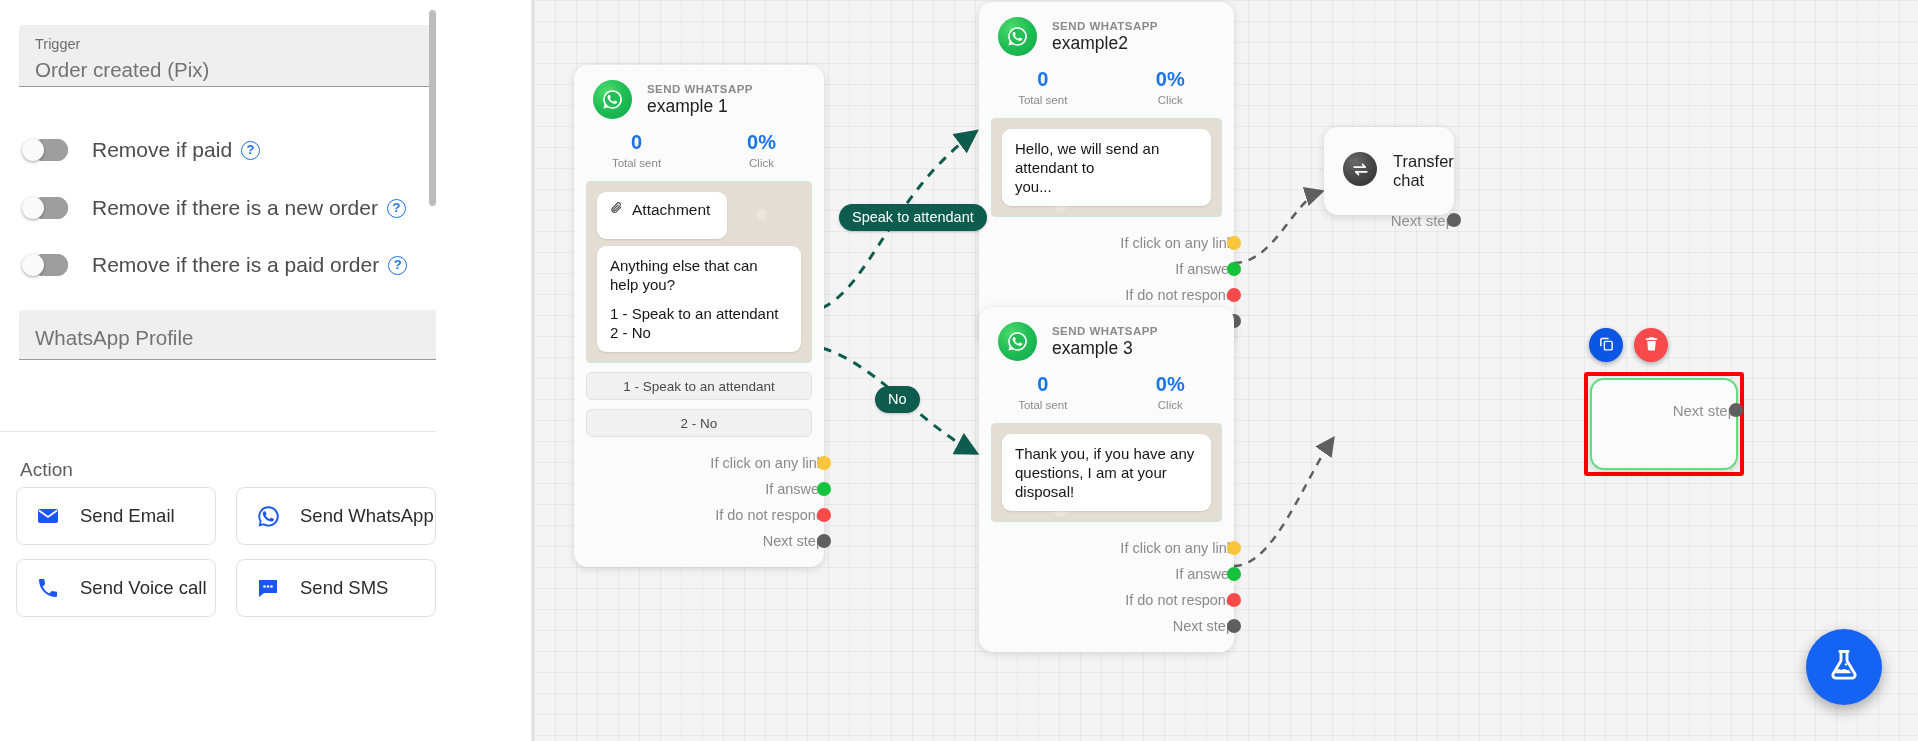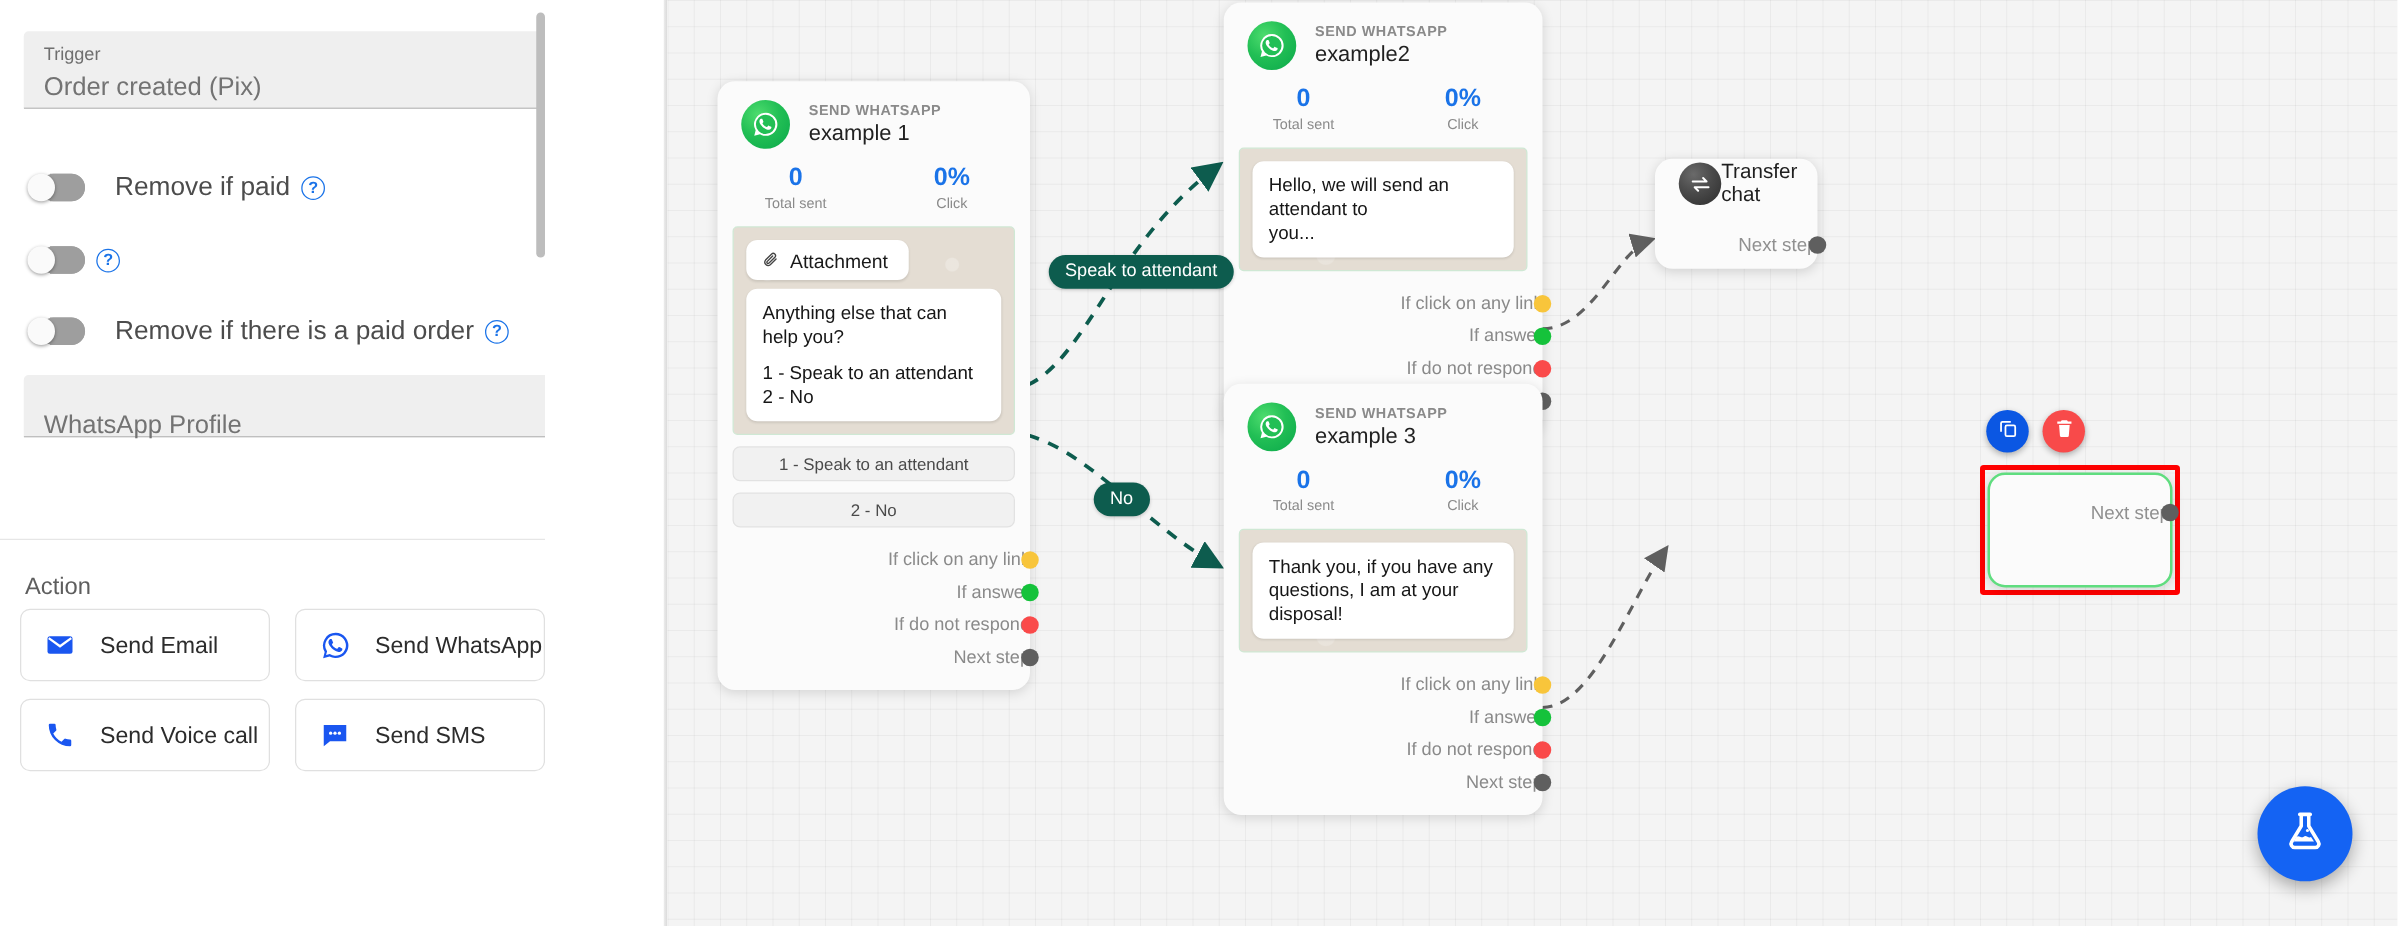--- a/index.html
+++ b/index.html
@@ -56,22 +56,22 @@
     position: absolute; right: 16px; width: 0; height: 0;
     border-left: 8px solid transparent;
     border-right: 8px solid transparent;
     border-top: 9px solid #5f5f5f;
   }
 
   #trigger-select { left: 19px; top: 25px; width: 478px; height: 62px; }
   #trigger-select .caret { top: 25px; }
 
   #profile-select {
-    left: 19px; top: 300px; width: 478px; height: 50px;
-    padding-top: 24px;
+    left: 19px; top: 310px; width: 478px; height: 50px;
+    padding-top: 12px;
   }
   #profile-select .val { font-size: 20.5px; }
   #profile-select .caret { top: 20px; }
 
   .toggle-row {
     position: absolute; left: 22px; display: flex; align-items: center;
     height: 30px;
   }
   .toggle-row .switch {
     position: relative; width: 46px; height: 22px;
@@ -168,21 +168,21 @@
     padding: 10px;
   }
   .bubble {
     background: #fff; border-radius: 9px; padding: 10px 13px;
     font-size: 15px; color: #161616; line-height: 19px;
     box-shadow: 0 1px 2px rgba(0,0,0,.10);
   }
   .bubble .blank { display: block; height: 10px; }
   .attach-chip {
     display: inline-flex; align-items: center; gap: 9px;
-    background: #fff; border-radius: 9px; padding: 8px 17px 4px 13px;
+    background: #fff; border-radius: 9px; padding: 8px 17px 20px 13px;
     font-size: 15.5px; color: #1a1a1a; margin-bottom: 7px;
     box-shadow: 0 1px 2px rgba(0,0,0,.10);
   }
 
   .opt-btn {
     margin: 9px 12px 0 12px; height: 28px;
     background: #f1f1f1; border: 1px solid #e2e2e2; border-radius: 6px;
     display: flex; align-items: center; justify-content: center;
     font-size: 13.5px; color: #4a4a4a;
   }
@@ -196,21 +196,21 @@
   .out-row .ol { font-size: 14.5px; color: #8a8a8a; }
   .out-row .dot {
     width: 14px; height: 14px; border-radius: 50%;
     position: absolute; right: -7px;
   }
 
   .small-node {
     position: absolute; background: #fbfbfb; border-radius: 14px;
     box-shadow: 0 2px 9px rgba(0,0,0,.14);
   }
-  .sn-head { display: flex; align-items: center; padding: 1px 0 0 19px; }
+  .sn-head { display: flex; align-items: flex-start; gap: 16px; padding: 25px 0 0 19px; }
   .sn-badge {
     width: 34px; height: 34px; border-radius: 50%;
     background: radial-gradient(circle at 35% 28%, #6a6a6a 0%, #4a4a4a 45%, #2c2c2c 100%);
     display: flex; align-items: center; justify-content: center; flex: 0 0 34px;
   }
   .sn-title { font-size: 16.5px; color: #1f1f1f; }
   .sn-next {
     display: flex; align-items: center; justify-content: flex-end;
     font-size: 15px; color: #909090; margin-top: 20px; padding-right: 0;
     position: relative; height: 20px;
@@ -270,20 +270,21 @@
         </span>
         <span class="tl">Remove if paid</span>
         <span class="help-icon">?</span>
       </div>
 
       <div class="toggle-row" id="toggle-remove-new-order">
         <span class="switch">
           <span class="track"></span>
           <span class="knob"></span>
         </span>
+        <span class="tl">Remove if there is a new order</span>
         <span class="help-icon">?</span>
       </div>
 
       <div class="toggle-row" id="toggle-remove-paid-order">
         <span class="switch">
           <span class="track"></span>
           <span class="knob"></span>
         </span>
         <span class="tl">Remove if there is a paid order</span>
         <span class="help-icon">?</span>

